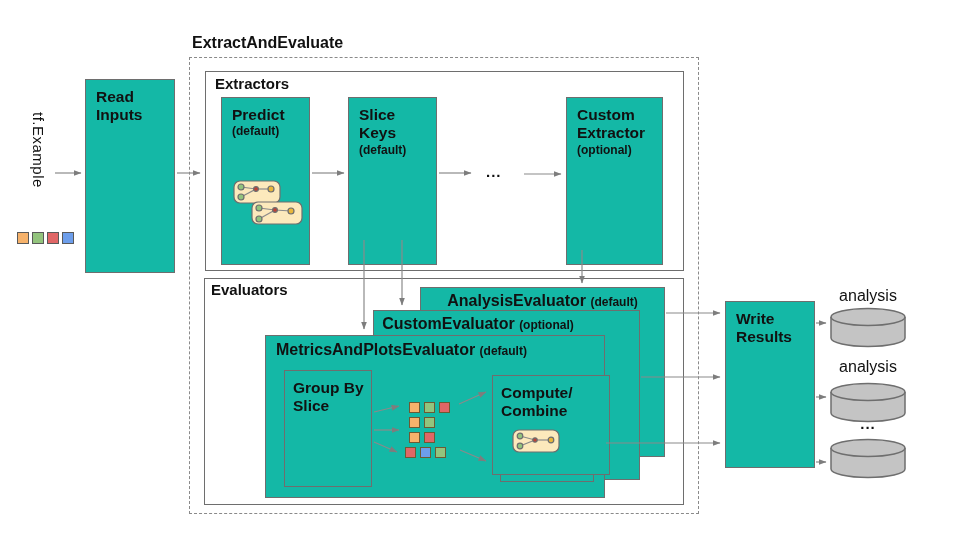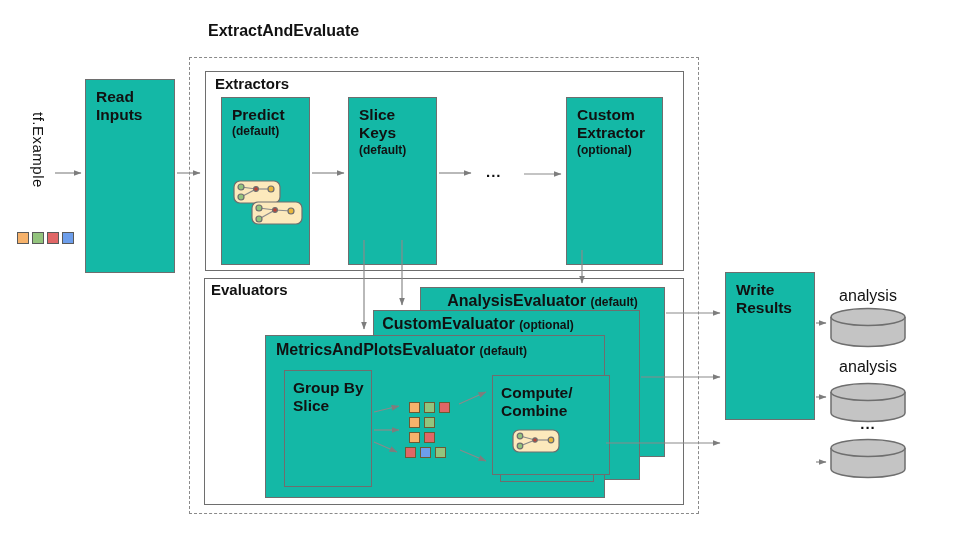--- a/index.html
+++ b/index.html
@@ -35,21 +35,21 @@
       <div class="legsq" style="left: 0px; background: rgb(246, 178, 107);"></div>
       <div class="legsq" style="left: 15px; background: rgb(147, 196, 125);"></div>
       <div class="legsq" style="left: 30px; background: rgb(224, 102, 102);"></div>
       <div class="legsq" style="left: 45px; background: rgb(109, 158, 235);"></div>
     </div>
 
   <div class="abs tan" style="left:85px;top:79px;width:90px;height:194px;">
     <div class="boxtitle">Read Inputs</div>
   </div>
 
-  <div class="abs bigtitle" style="left:192px;top:22px;margin-left:16px;">ExtractAndEvaluate</div>
+  <div class="abs bigtitle" style="left:192px;top:34px;">ExtractAndEvaluate</div>
   <div class="abs dashed" style="left:189px;top:57px;width:510px;height:457px;"></div>
 
   <div class="abs container" style="left:205px;top:71px;width:479px;height:200px;"></div>
   <div class="abs sectionlabel" style="left:215px;top:75px;">Extractors</div>
 
   <div class="abs tan" style="left:221px;top:97px;width:89px;height:168px;">
     <div class="boxtitle">
       <span>Predict</span>
       <span class="qual">(default)</span>
     </div>
@@ -140,21 +140,21 @@
       <line x1="8" y1="7" x2="23" y2="11" stroke="#8a8a8a"></line>
       <line x1="8" y1="17" x2="23" y2="11" stroke="#8a8a8a"></line>
       <line x1="23" y1="11" x2="39" y2="11" stroke="#8a8a8a"></line>
       <circle cx="8" cy="7" r="2.8" fill="#93C47D"></circle>
       <circle cx="8" cy="17" r="2.8" fill="#93C47D"></circle>
       <circle cx="23" cy="11" r="2.2" fill="#BE4135"></circle>
       <circle cx="39" cy="11" r="2.8" fill="#E8B73B"></circle>
     </g>
   </svg>
 
-  <div class="abs tan" style="left:725px;top:272px;width:90px;height:148px;">
+  <div class="abs tan" style="left:725px;top:301px;width:90px;height:167px;">
     <div class="boxtitle">Write Results</div>
   </div>
 
   <div class="abs outlabel" style="left:830px;top:287px;width:76px;text-align:center;">analysis</div>
   <svg class="abs" style="left:829px;top:307px;" width="78" height="42" viewBox="0 0 78 42">
     <path d="M2 10 v21 a37 8.5 0 0 0 74 0 v-21" fill="#C4C4C4" stroke="#6e6e6e" stroke-width="1.5"></path>
     <ellipse cx="39" cy="10" rx="37" ry="8.5" fill="#C4C4C4" stroke="#6e6e6e" stroke-width="1.5"></ellipse>
   </svg>
 
   <div class="abs outlabel" style="left:830px;top:358px;width:76px;text-align:center;">analysis</div>

